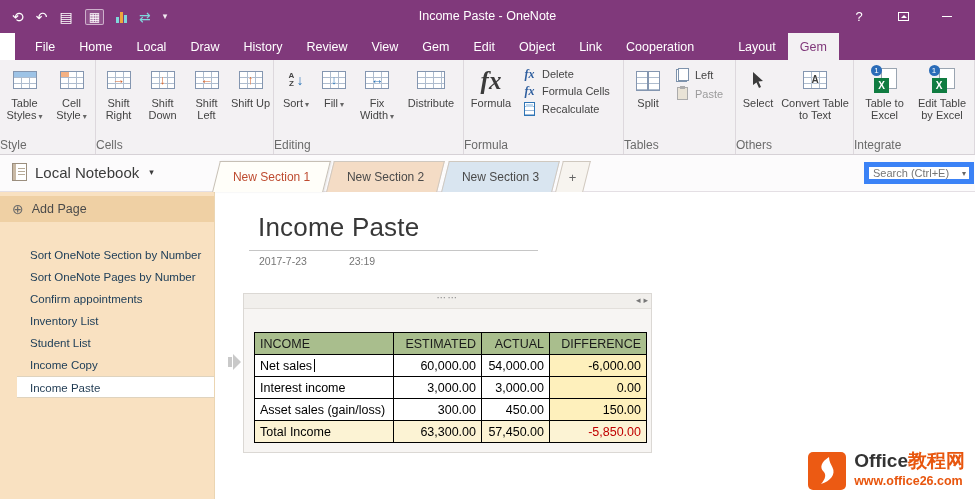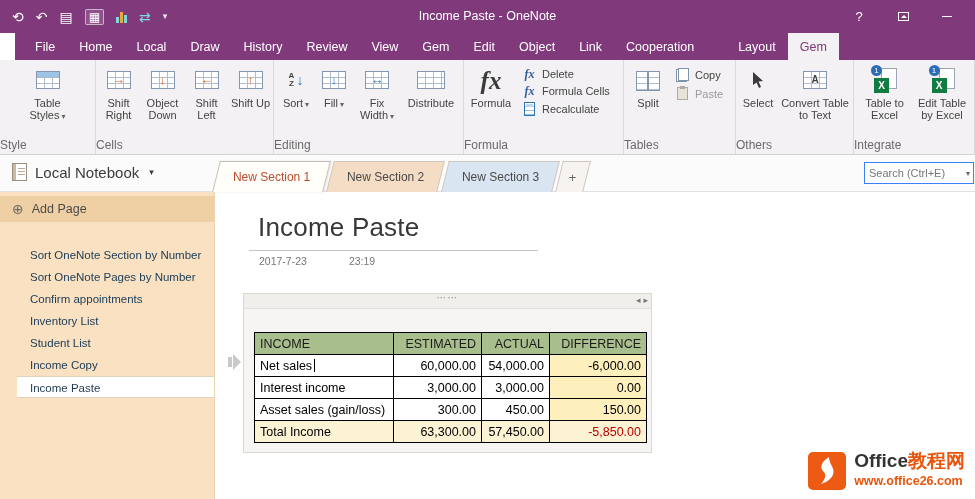--- a/index.html
+++ b/index.html
@@ -91,21 +91,21 @@
 .nb-icon::before{content:"";position:absolute;left:0;top:0;bottom:0;width:3px;background:#C9B9A5;}
 .nb-icon::after{content:"";position:absolute;left:5px;top:4px;width:7px;height:8px;background:repeating-linear-gradient(to bottom,#B7AA97 0 1px,transparent 1px 3px);}
 .nb-name{font-size:15px;color:#3B3B3B;}
 .stabs{position:absolute;left:216px;top:6px;height:31px;display:flex;align-items:stretch;}
 .stab{position:relative;margin-right:3px;padding:0 16px;display:flex;align-items:center;font-size:12px;color:#4A4A4A;transform:skewX(-14deg);border:1px solid #CFC8BF;border-bottom:none;background:#EFE3D3;}
 .stab>span{transform:skewX(14deg);display:block;white-space:nowrap;}
 .stab.active{background:#FFFEF9;color:#BE4B30;border-color:#C6BFB5;box-shadow:1px 0 2px rgba(0,0,0,.10);z-index:2;}
 .stab.t2{background:#F4DCC5;}
 .stab.t3{background:#D9E5F0;}
 .stab.plus{padding:0 9px;background:#F7F4EF;color:#666;font-size:13px;}
-.search{position:absolute;right:1px;top:7px;width:110px;height:22px;border:1px solid #3b82f6;background:#fff;display:flex;align-items:center;}
+.search{position:absolute;right:1px;top:7px;width:110px;height:22px;border:5px solid #3b82f6;background:#fff;display:flex;align-items:center;}
 .search input{flex:1;min-width:0;border:none;outline:none;font-size:11px;color:#555;padding:0 4px;background:transparent;font-family:inherit;}
 .search input::placeholder{color:#767676;}
 .search .caret{margin-right:3px;}
 
 
 .sidebar{position:absolute;left:0;top:192px;width:215px;height:307px;background:#F9E1C1;border-right:1px solid #EBD5B2;}
 .addpage{margin-top:4px;height:26px;background:#EFD0A4;display:flex;align-items:center;gap:8px;padding-left:12px;font-size:12.5px;color:#4A4A4A;}
 .addpage .plus-circle{color:#6A6A6A;font-size:14px;line-height:1;}
 .pages{margin-top:22px;}
 .pitem{height:22px;line-height:22px;padding-left:13px;font-size:11.5px;color:#21405A;white-space:nowrap;overflow:hidden;margin-left:17px;}
@@ -197,41 +197,47 @@
   <div class="ribbon">
 
     <div class="rgroup" style="width:96px">
       <div class="rbtns">
         <div class="rbtn" style="width:47px">
           <span class="ric">
               <span class="tico hdr"></span>
             </span>
           <span class="rlabel"><span>Table Styles</span><span class="caret">▾</span></span>
         </div>
+        <div class="rbtn" style="width:45px">
+          <span class="ric">
+              <span class="tico cell"></span>
+            </span>
+          <span class="rlabel"><span>Cell Style</span><span class="caret">▾</span></span>
+        </div>
       </div>
       <div class="glabel">Style</div>
     </div>
 
     <div class="rgroup" style="width:178px">
       <div class="rbtns">
         <div class="rbtn" style="width:43px">
           <span class="ric">
               <span class="tico">
                 <span class="ovl">→</span>
               </span>
             </span>
           <span class="rlabel"><span>Shift Right</span></span>
         </div>
         <div class="rbtn" style="width:43px">
           <span class="ric">
               <span class="tico">
                 <span class="ovl">↓</span>
               </span>
             </span>
-          <span class="rlabel"><span>Object Down</span></span>
+          <span class="rlabel"><span>Shift Down</span></span>
         </div>
         <div class="rbtn" style="width:43px">
           <span class="ric">
               <span class="tico">
                 <span class="ovl">←</span>
               </span>
             </span>
           <span class="rlabel"><span>Shift Left</span></span>
         </div>
         <div class="rbtn" style="width:43px">
@@ -324,21 +330,21 @@
           <span class="ric">
               <span class="split-ic"></span>
             </span>
           <span class="rlabel"><span>Split</span></span>
         </div>
         <div class="rcol" style="width:62px">
           <div class="rrow">
             <span class="ricon">
                 <span class="copy-ic"></span>
               </span>
-            <span>Copy</span>
+            <span>Left</span>
           </div>
           <div class="rrow disabled">
             <span class="ricon">
                 <span class="paste-ic"></span>
               </span>
             <span>Paste</span>
           </div>
         </div>
       </div>
       <div class="glabel">Tables</div>

